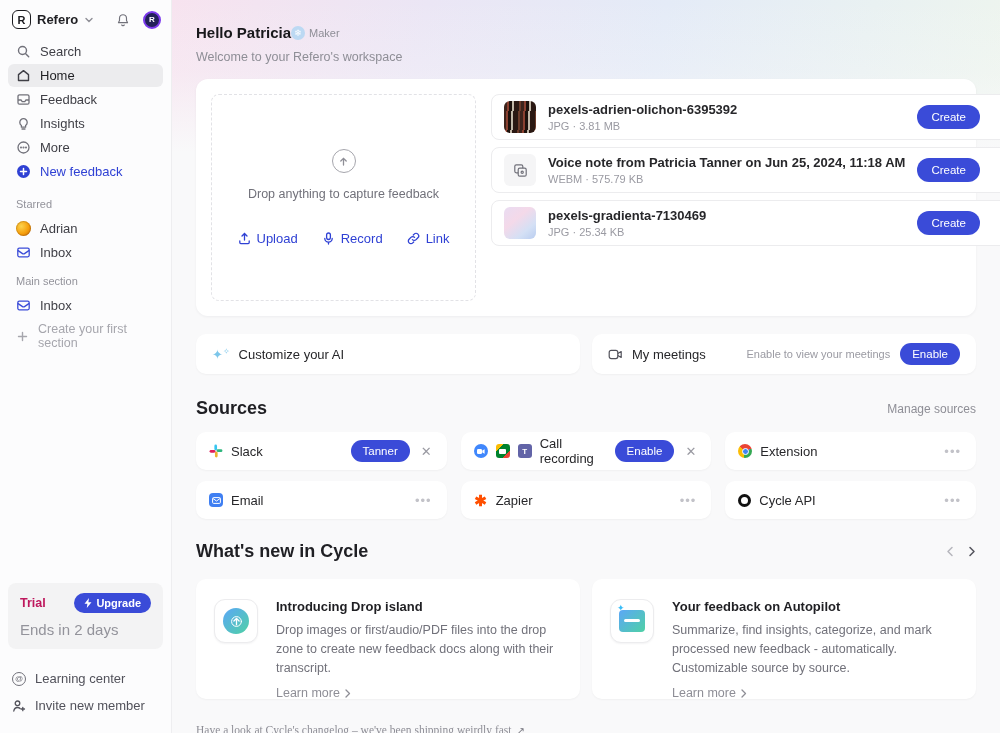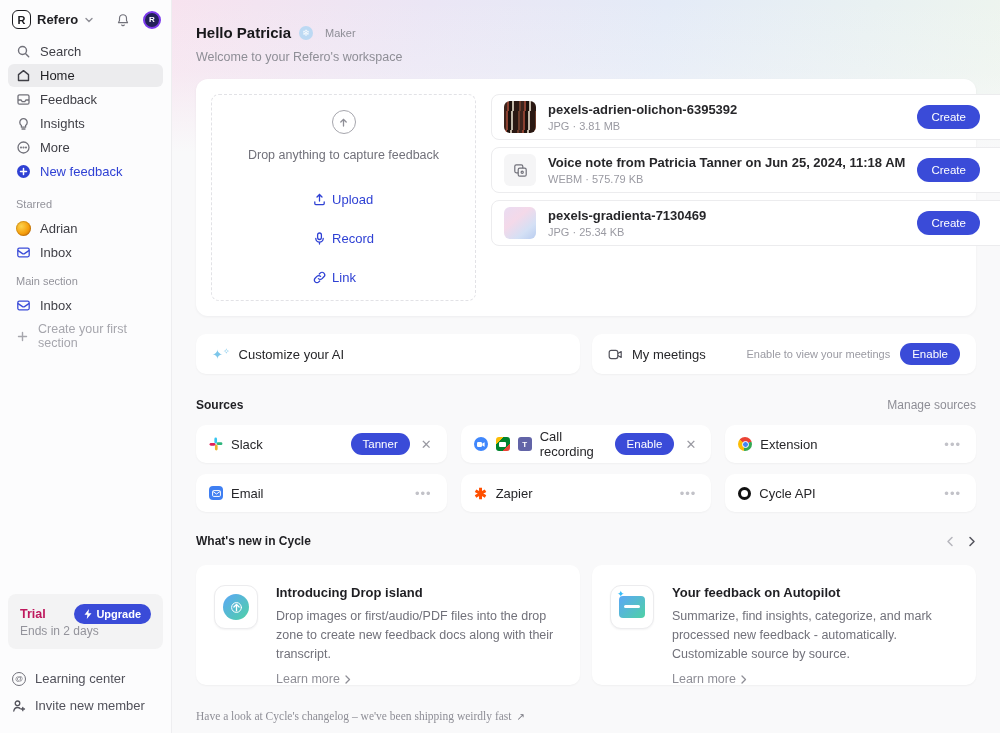--- a/index.html
+++ b/index.html
@@ -25,42 +25,42 @@
   .sec-label { font-size:11px; color:#93939b; padding:14px 16px 6px; }
   .sec-label.tight { padding-top:10px; }
   .mini-av { width:15px; height:15px; border-radius:50%; background:radial-gradient(circle at 35% 35%, #fcd34d 0%, #f59e0b 55%, #b45309 100%); box-shadow:inset 0 0 0 1px rgba(120,70,0,.25); }
   .ghost { color:#a6a6ad; }
 
   .side-bottom { margin-top:auto; }
   .trial-card { margin:0 8px 16px; background:#f3f3f4; border-radius:8px; padding:10px 12px 11px; }
   .trial-top { display:flex; align-items:center; justify-content:space-between; }
   .trial-title { font-size:12.5px; font-weight:700; color:#be185d; }
   .upgrade-btn { background:var(--accent); color:#fff; font-size:11px; font-weight:600; border:none; border-radius:999px; padding:4px 10px; display:flex; align-items:center; gap:4px; cursor:pointer; font-family:inherit; }
-  .trial-ends { font-size:12px; color:#93939b; }
+  .trial-ends { font-size:15px; color:#93939b; margin-top:8px; }
   .side-link { display:flex; align-items:center; gap:9px; padding:6px 12px; font-size:13px; color:#52525b; cursor:pointer; }
   .at-circle { width:14px; height:14px; border:1.3px solid #71717a; border-radius:50%; font-size:8px; color:#71717a; display:flex; align-items:center; justify-content:center; }
 
   
   .main { flex:1; height:733px; background:#f9f9fa; position:relative; overflow:hidden; padding:0 24px; }
   .main::before { content:""; position:absolute; left:0; top:0; right:0; height:160px; pointer-events:none;
      background: linear-gradient(180deg, rgba(249,249,250,0) 0%, rgba(249,249,250,.25) 45%, #f9f9fa 95%),
                  linear-gradient(100deg, #f7e3ef 0%, #ebe6f5 30%, #e4ebf7 58%, #e9f1f2 82%, #eef5ee 100%); }
   .main > * { position:relative; }
 
-  .greet-row { display:flex; align-items:center; gap:8px; padding-top:24px; }
+  .greet-row { display:flex; align-items:center; gap:0; padding-top:24px; }
   .greet { font-size:15px; font-weight:700; color:#18181b; }
   .role-badge-ic { width:14px; height:14px; border-radius:50%; background:#bcd9f3; color:#fff; font-size:9px; display:flex; align-items:center; justify-content:center; }
   .role { font-size:11px; color:#8e8e96; margin-left:4px; }
   .subtitle { font-size:12.5px; color:#8e8e96; margin-top:9px; }
 
   .capture-card { margin-top:15px; background:#fff; border-radius:12px; box-shadow:0 1px 3px rgba(20,20,30,.05); padding:15px; display:flex; gap:15px; height:237px; }
   .dropzone { width:265px; min-width:265px; border:1px dashed #e2e2e6; border-radius:8px; display:flex; flex-direction:column; align-items:center; justify-content:center; }
   .drop-circle { width:24px; height:24px; border:1.3px solid #a6a6ad; border-radius:50%; display:flex; align-items:center; justify-content:center; color:#8e8e96; }
   .drop-text { font-size:12.5px; color:#71717a; margin-top:14px; }
-  .drop-actions { display:flex; gap:24px; margin-top:30px;flex-direction:column; }
+  .drop-actions { display:flex; gap:24px; margin-top:30px; }
   .drop-link { display:flex; align-items:center; gap:6px; font-size:13px; font-weight:500; color:var(--accent-text); cursor:pointer; }
 
   .items-col { flex:1; display:flex; flex-direction:column; gap:7px; }
   .item-row { background:#fff; border:1px solid #ececee; border-radius:8px; padding:7px 12px; display:flex; align-items:center; gap:12px; height:46px; }
   .thumb { width:32px; height:32px; border-radius:6px; flex:0 0 auto; }
   .thumb.books { background:#23150f; background-image:repeating-linear-gradient(93deg, #3d241c 0 3px, #8a4030 3px 5px, #1d120d 5px 8px, #c2b8a8 8px 10px, #2a1812 10px 15px, #6b3b2a 15px 17px); }
   .thumb.file { background:#f5f5f6; display:flex; align-items:center; justify-content:center; color:#71717a; }
   .thumb.gradient { background:linear-gradient(140deg, #e9dcf2 0%, #f4d9e9 38%, #d4e0f5 72%, #b9cdf0 100%); }
   .item-text { flex:1; min-width:0; }
   .item-title { font-size:13px; font-weight:600; color:#27272a; white-space:nowrap; overflow:hidden; text-overflow:ellipsis; }
@@ -72,21 +72,21 @@
   .mid-card { background:#fff; border-radius:10px; box-shadow:0 1px 2px rgba(20,20,30,.04); height:40px; display:flex; align-items:center; padding:0 16px; gap:9px; cursor:pointer; }
   .mid-card.ai { flex:0 0 384px; }
   .mid-card.meet { flex:1; }
   .mid-label { font-size:13px; font-weight:500; color:#27272a; }
   .sparkle { color:#7cc6ea; font-size:13px; line-height:1; }
   .meet-right { margin-left:auto; display:flex; align-items:center; gap:10px; }
   .hint { font-size:11px; color:#9a9aa2; }
   .pill-btn { background:var(--accent); color:#fff; border:none; border-radius:999px; font-size:11.5px; font-weight:500; padding:5px 12px; cursor:pointer; font-family:inherit; }
 
   .section-head { display:flex; align-items:center; justify-content:space-between; margin-top:24px; }
-  .section-title { font-size:12px; font-weight:700; color:#1f1f23; }
+  .section-title { font-size:18px; font-weight:700; color:#1f1f23; }
   .manage-link { font-size:12px; color:#8e8e96; cursor:pointer; }
 
   .src-grid { display:grid; grid-template-columns:repeat(3,1fr); gap:11px 14px; margin-top:13px; }
   .src-card { background:#fff; border-radius:10px; box-shadow:0 1px 2px rgba(20,20,30,.04); height:38px; display:flex; align-items:center; padding:0 13px; gap:8px; }
   .src-name { font-size:13px; font-weight:500; color:#27272a; }
   .src-right { margin-left:auto; display:flex; align-items:center; gap:9px; }
   .x-btn { background:none; border:none; color:#9a9aa2; font-size:13px; cursor:pointer; line-height:1; padding:2px; font-family:inherit; }
   .dots-btn { background:none; border:none; color:#c2c2c8; font-size:13px; letter-spacing:1px; cursor:pointer; line-height:1; padding:2px; font-family:inherit; }
   .ic14 { width:14px; height:14px; display:inline-flex; align-items:center; justify-content:center; flex:0 0 auto; }
   .zoom-ic { border-radius:50%; background:#4087fc; color:#fff; }

